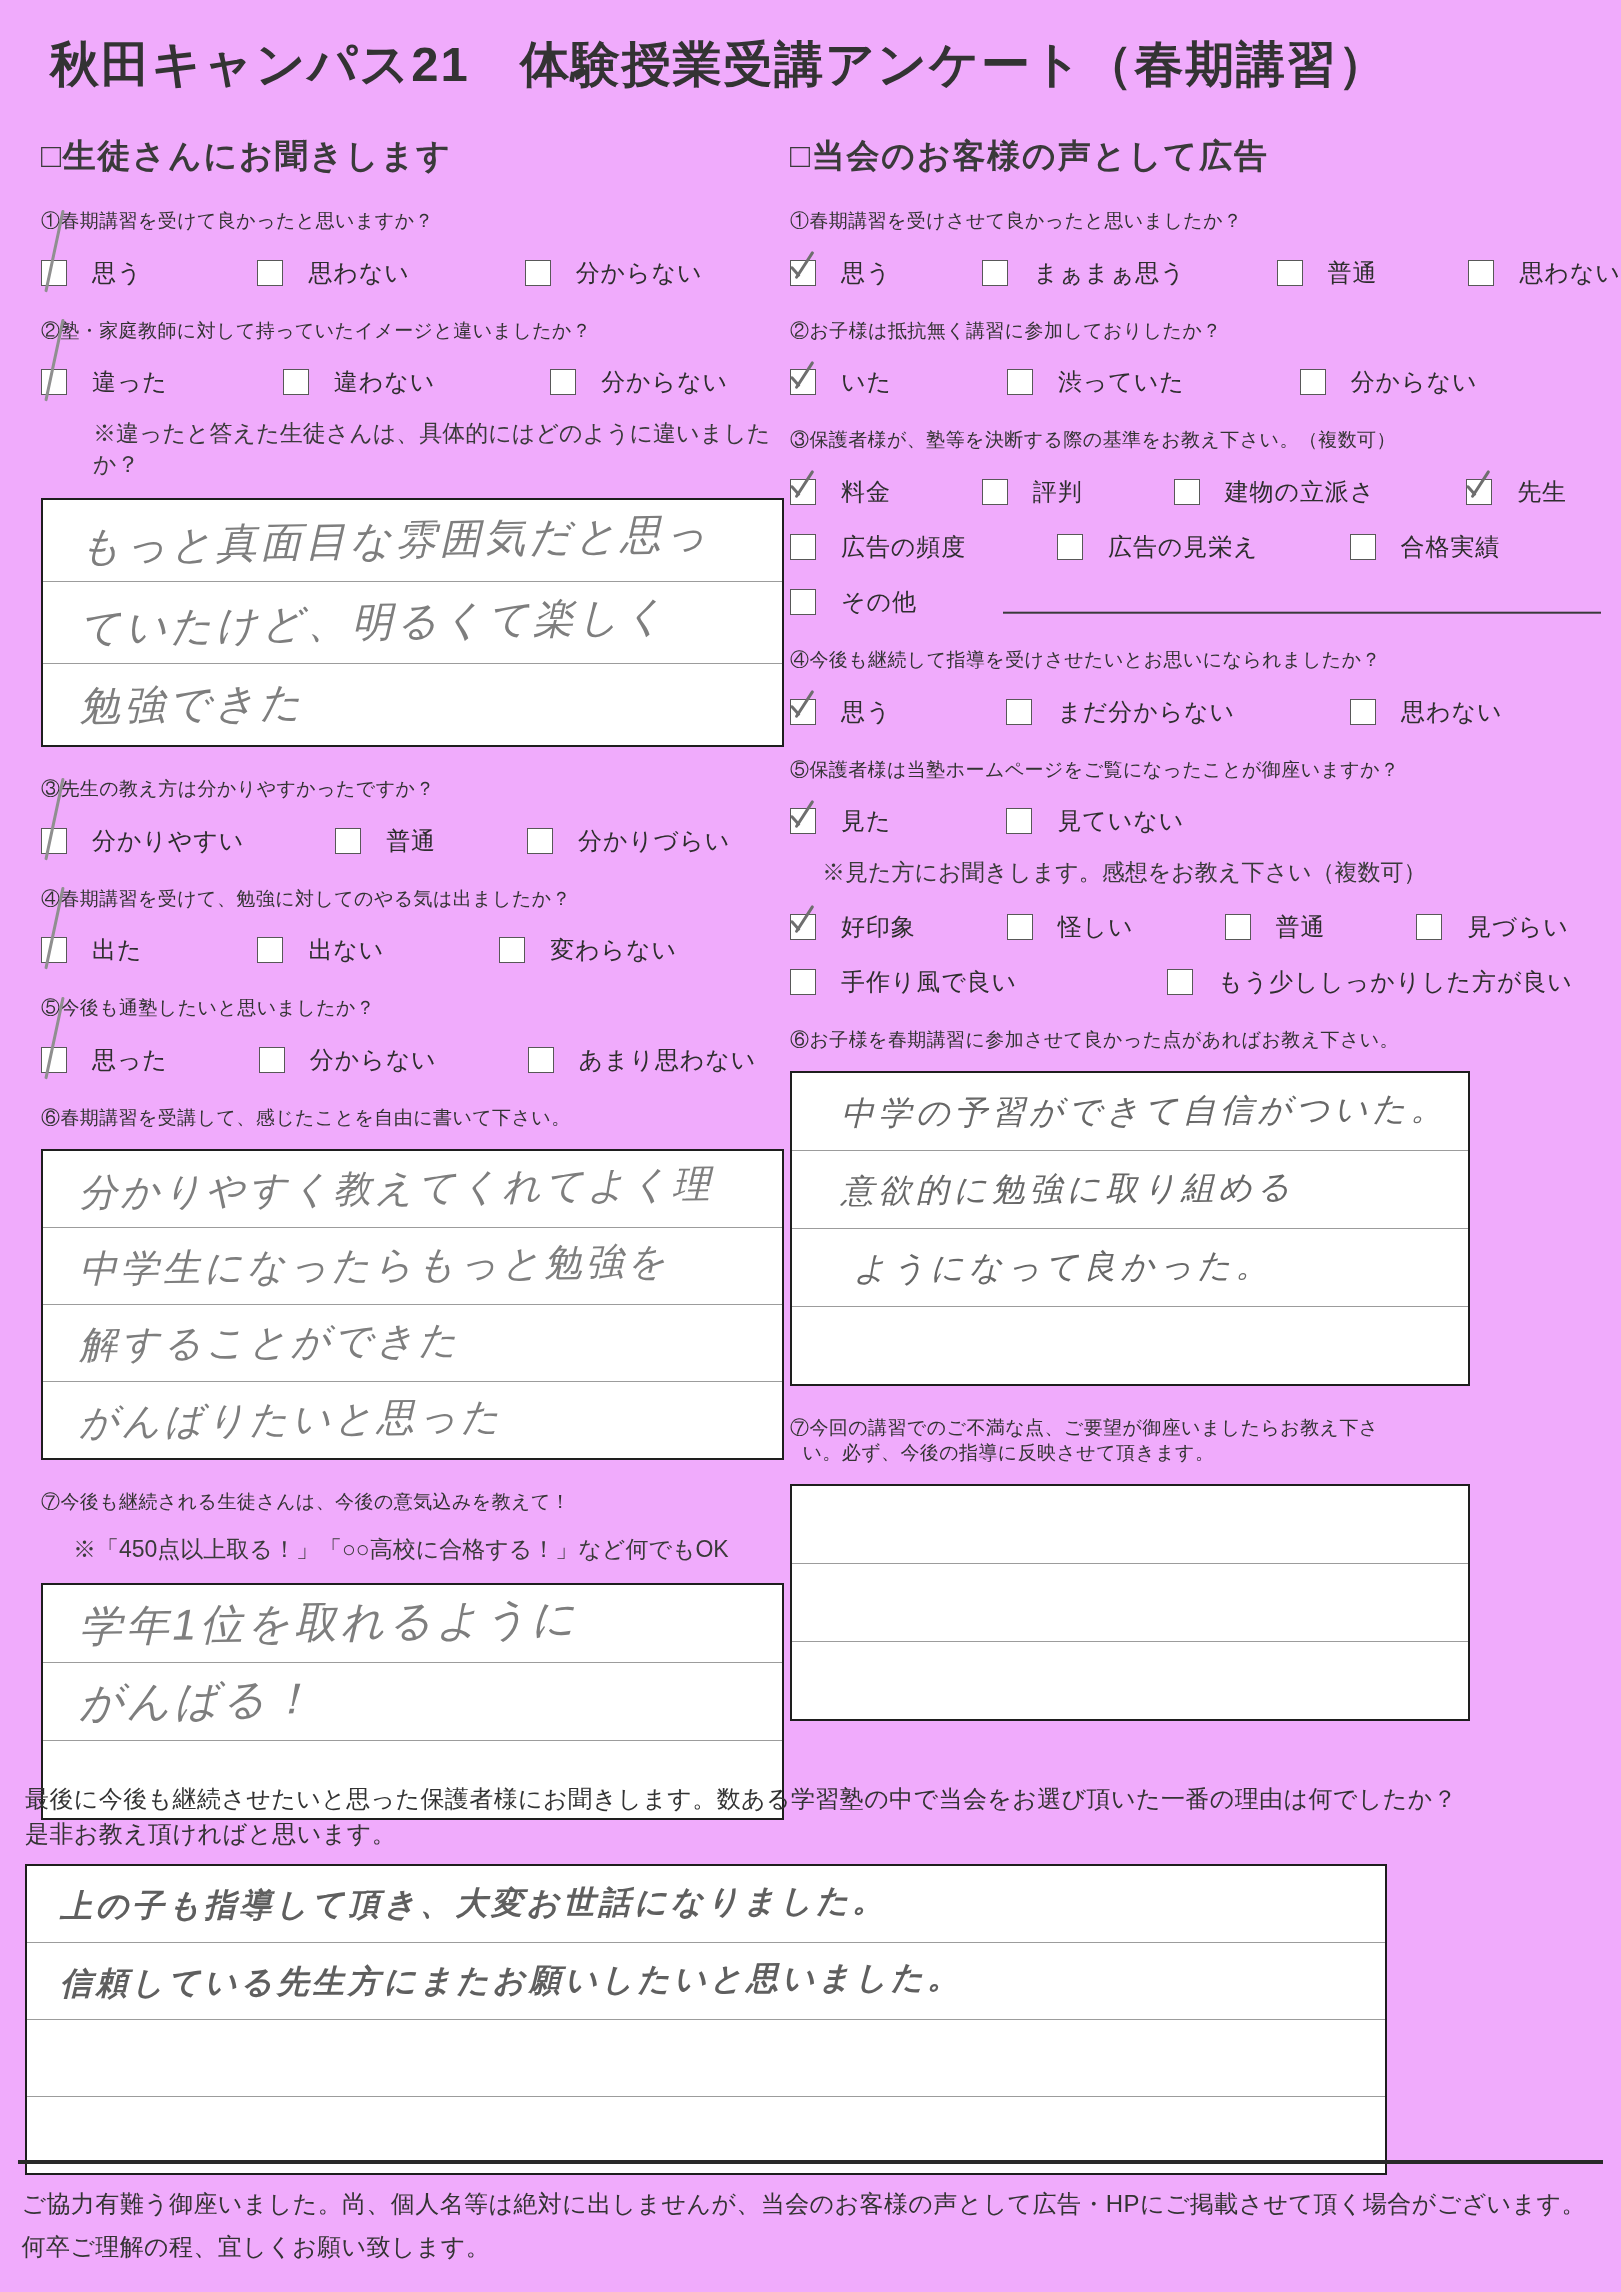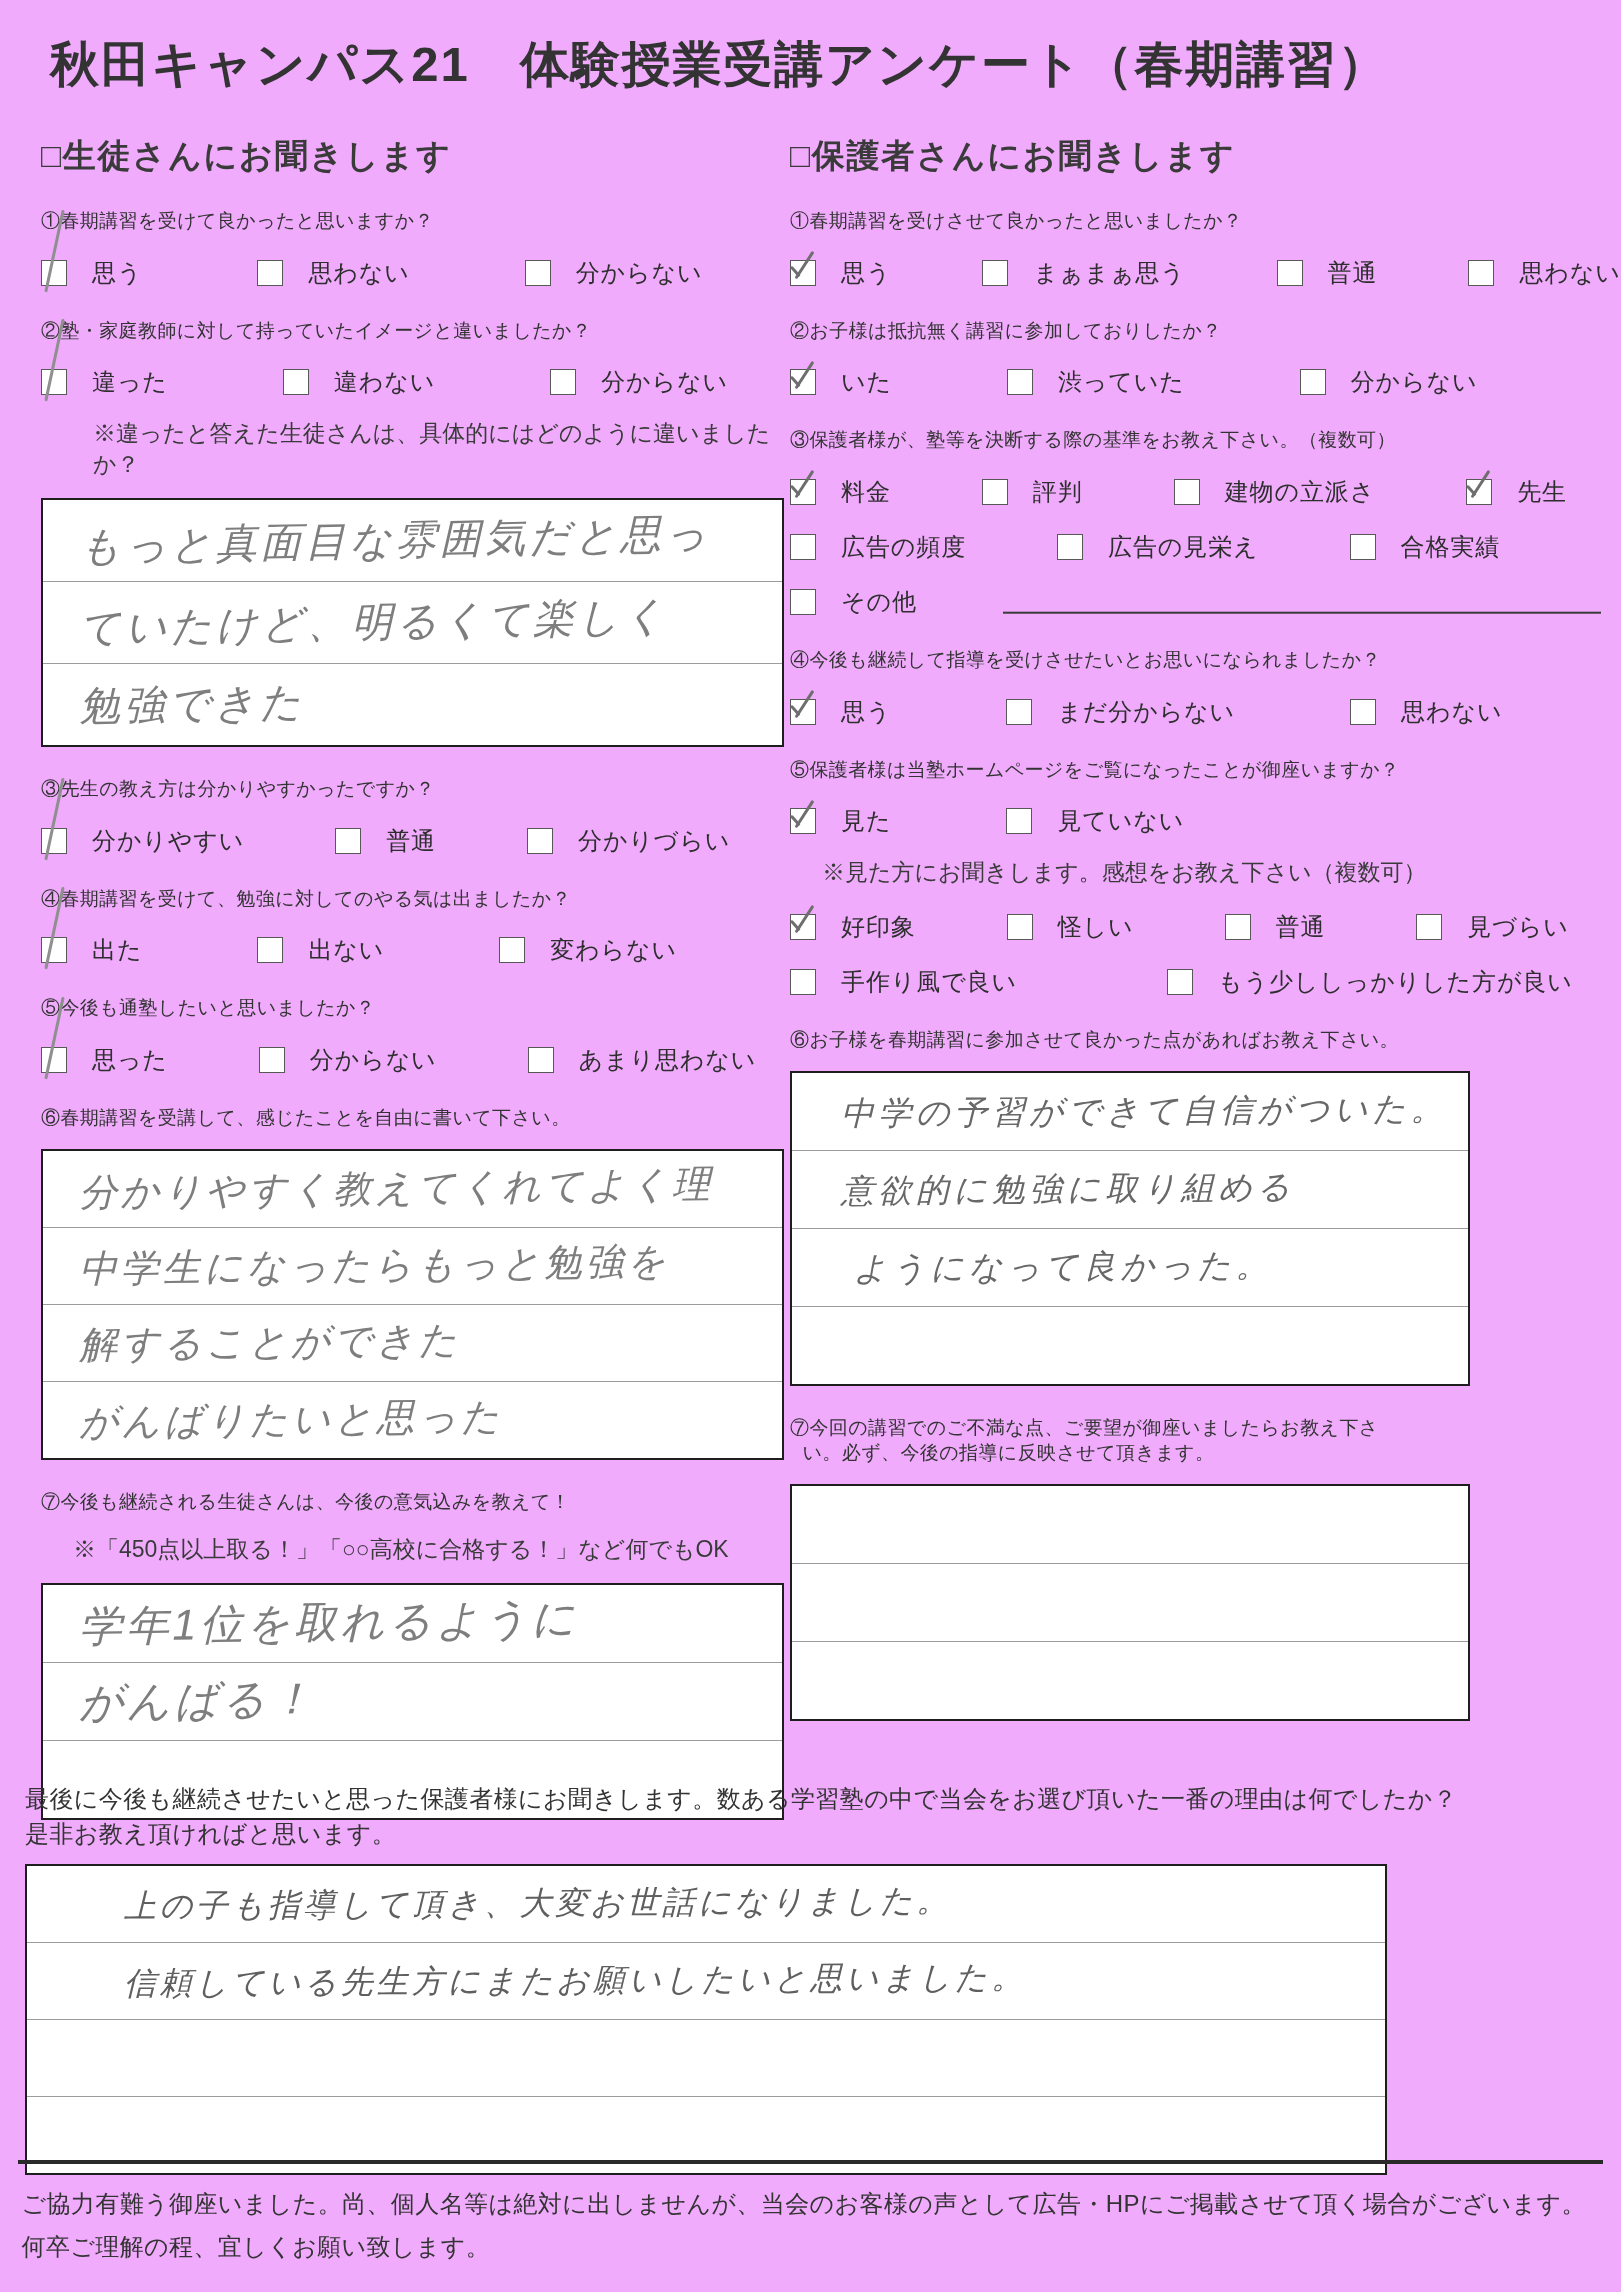--- a/index.html
+++ b/index.html
@@ -58,21 +58,21 @@
   .box-s3 .hw{font-size:43px;transform:rotate(-1deg);}
   .box-p1{width:676px;}
   .box-p1 .wrow{height:77px;padding-left:49px;}
   .box-p1 .hw{font-size:33px;color:#686868;letter-spacing:4.5px;transform:rotate(-0.5deg);}
   .box-p2{width:676px;}
   .box-p2 .wrow{height:77px;}
   .fill-line{flex:1;height:0;border-bottom:2.7px solid #3a3a3a;margin-left:43px;transform:translateY(10.7px);}
   #bottom-section{position:absolute;left:25px;top:1782px;width:1574px;}
   .closing-line{font-size:24px;letter-spacing:0.4px;color:#333;line-height:1.45;}
   .box-bottom{width:1358px;margin-top:12.5px;}
-  .box-bottom .wrow{height:76px;padding-left:97px;}
+  .box-bottom .wrow{height:76px;padding-left:33px;font-weight:bold;}
   .box-bottom .hw{font-size:32px;color:#5f5f5f;letter-spacing:3.6px;transform:rotate(-0.4deg);}
   #footer-rule{position:absolute;left:18px;top:2160px;width:1585px;border-top:4.5px solid #2a2a2a;}
   #footer-text{position:absolute;left:21.5px;top:2182px;width:1590px;font-size:24px;line-height:1.8;color:#333;letter-spacing:0.4px;}
   .indent2{display:inline-block;padding-left:12.5px;}
 </style>
 </head>
 <body>
 
 <div class="sheet">
 
@@ -209,21 +209,21 @@
       <div class="wrow">
           <span class="hw">がんばる！</span>
         </div>
       <div class="wrow">
           <span class="hw"></span>
         </div>
     </div>
   </div>
 
   <div class="col" id="col-parent">
-    <div class="sec-h">□保護者さんにお聞きします</div>
+    <div class="sec-h">□当会のお客様の声として広告</div>
 
     <div class="q">①春期講習を受けさせて良かったと思いましたか？</div>
     <div class="opts tight">
       <span class="opt">
         <span class="cb" data-checked="true">
             <span class="mark mark-tick"></span>
           </span>
         <span class="opt-label">思う</span>
       </span>
       <span class="opt">

